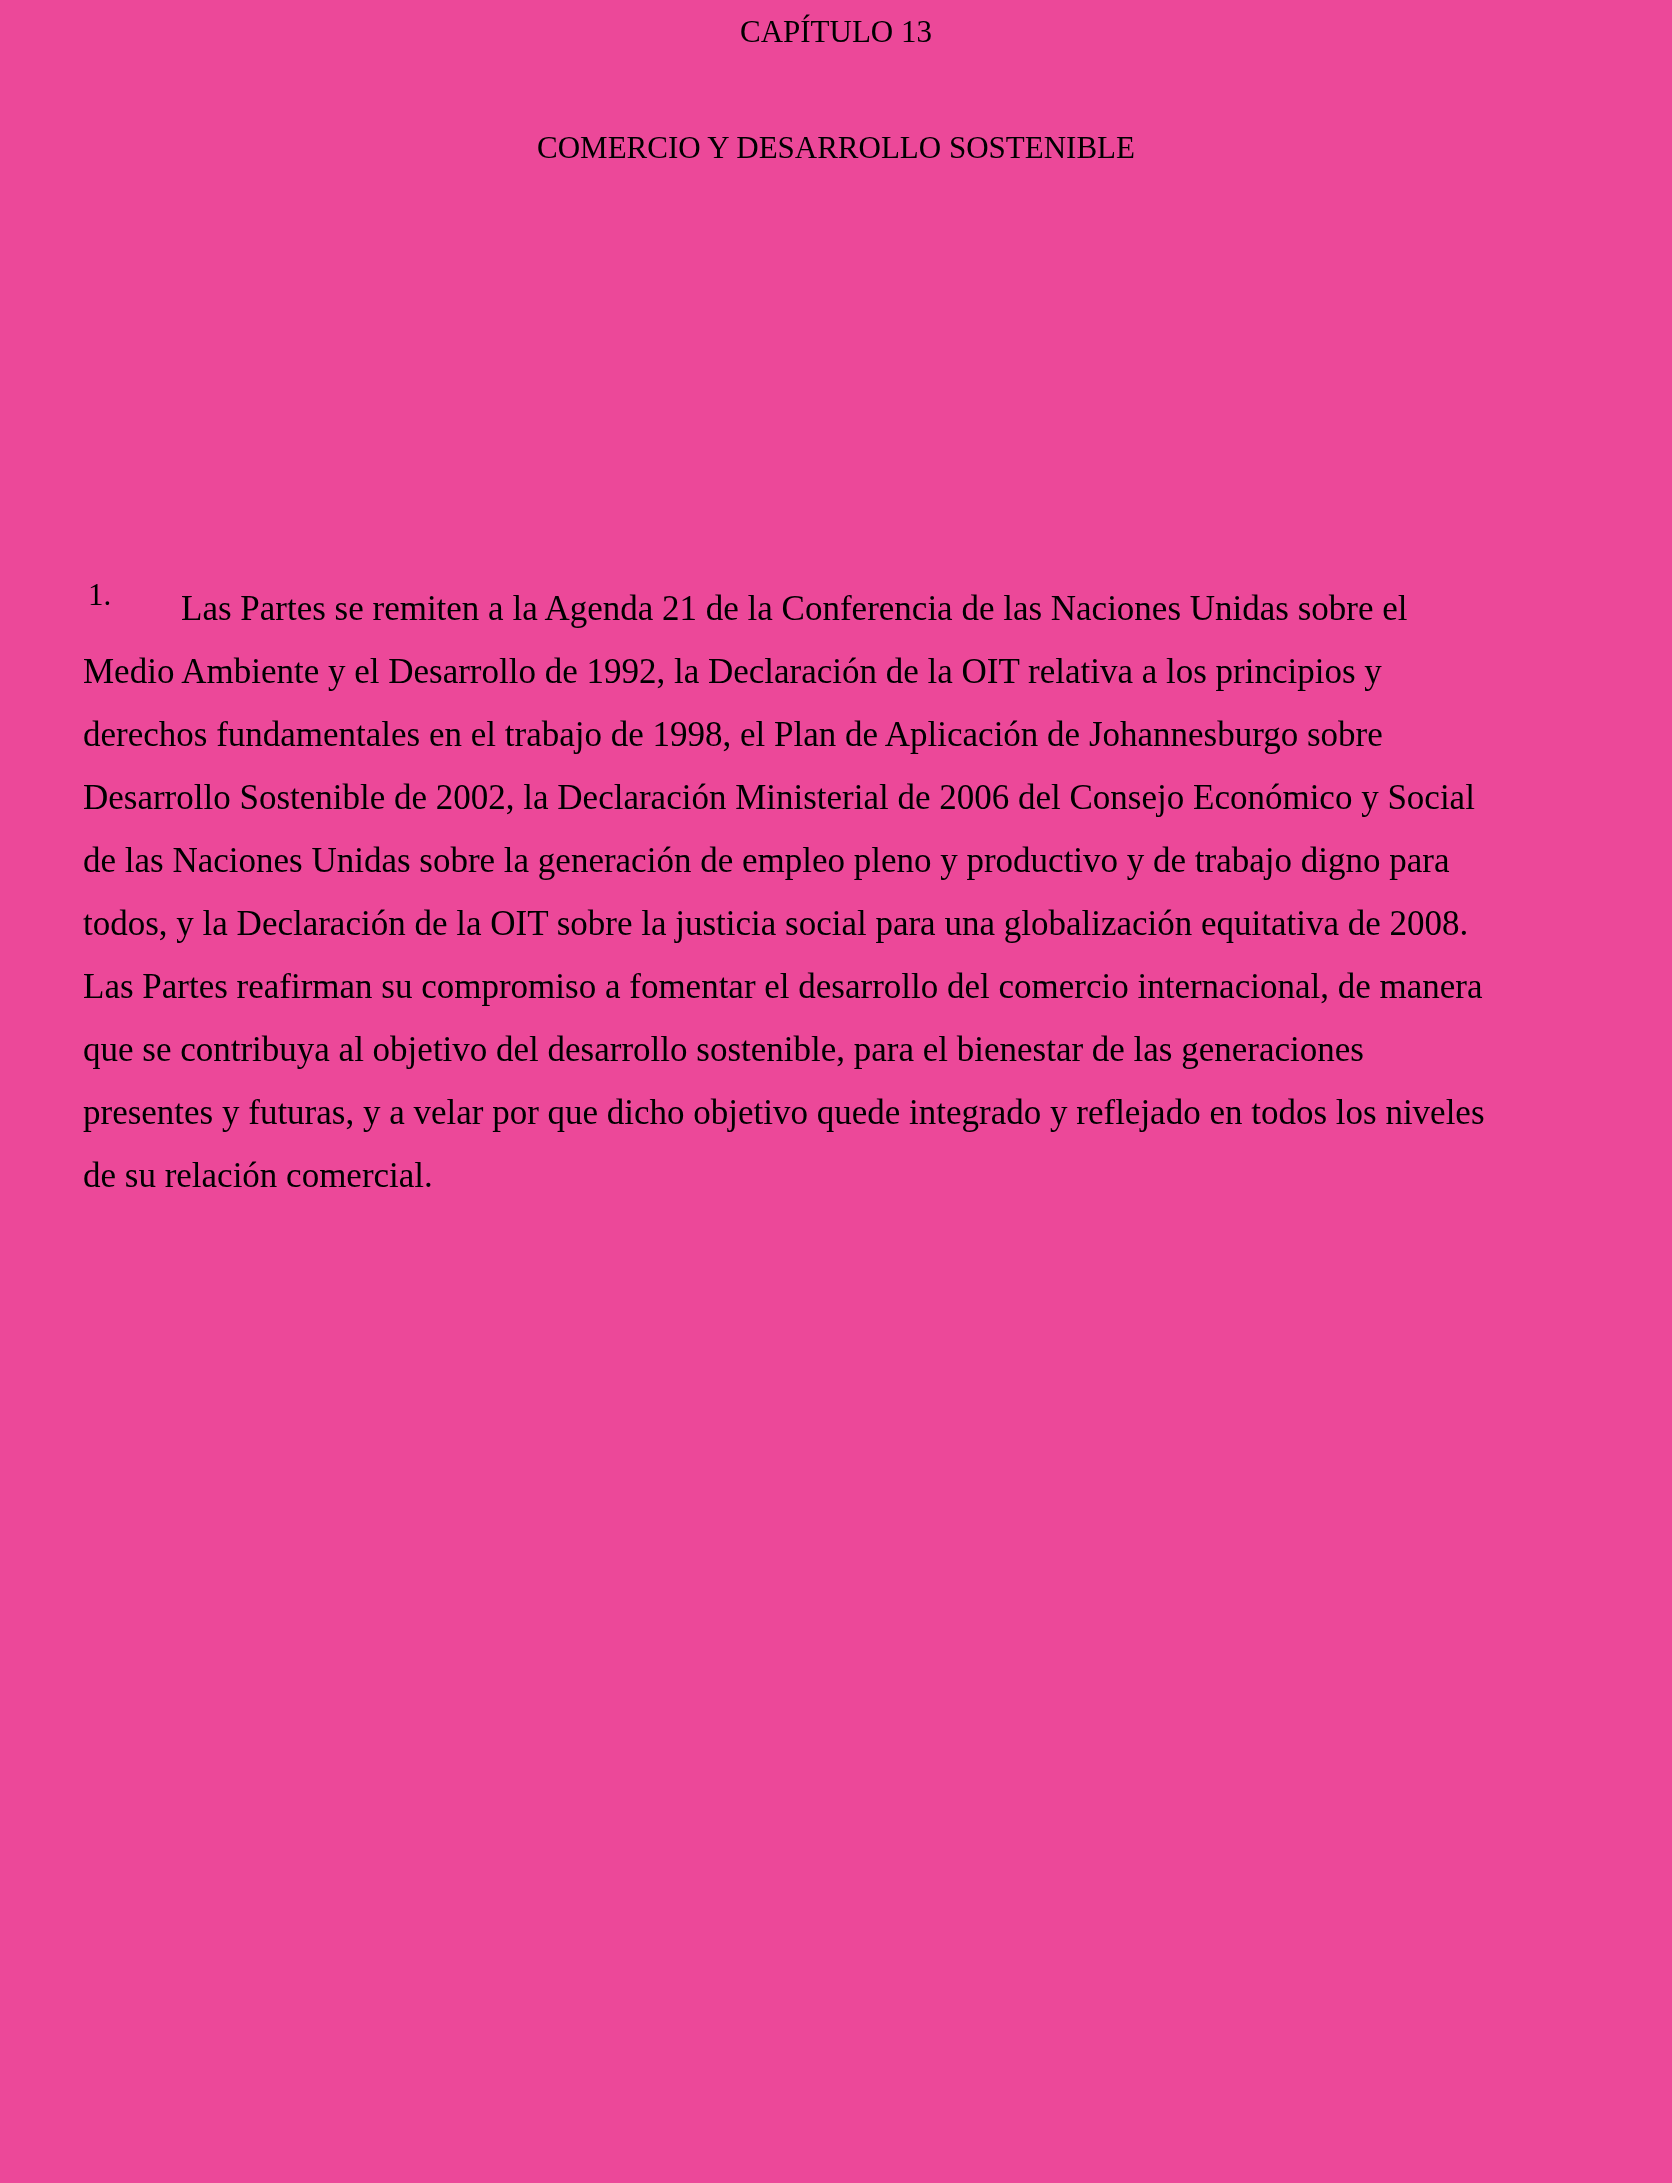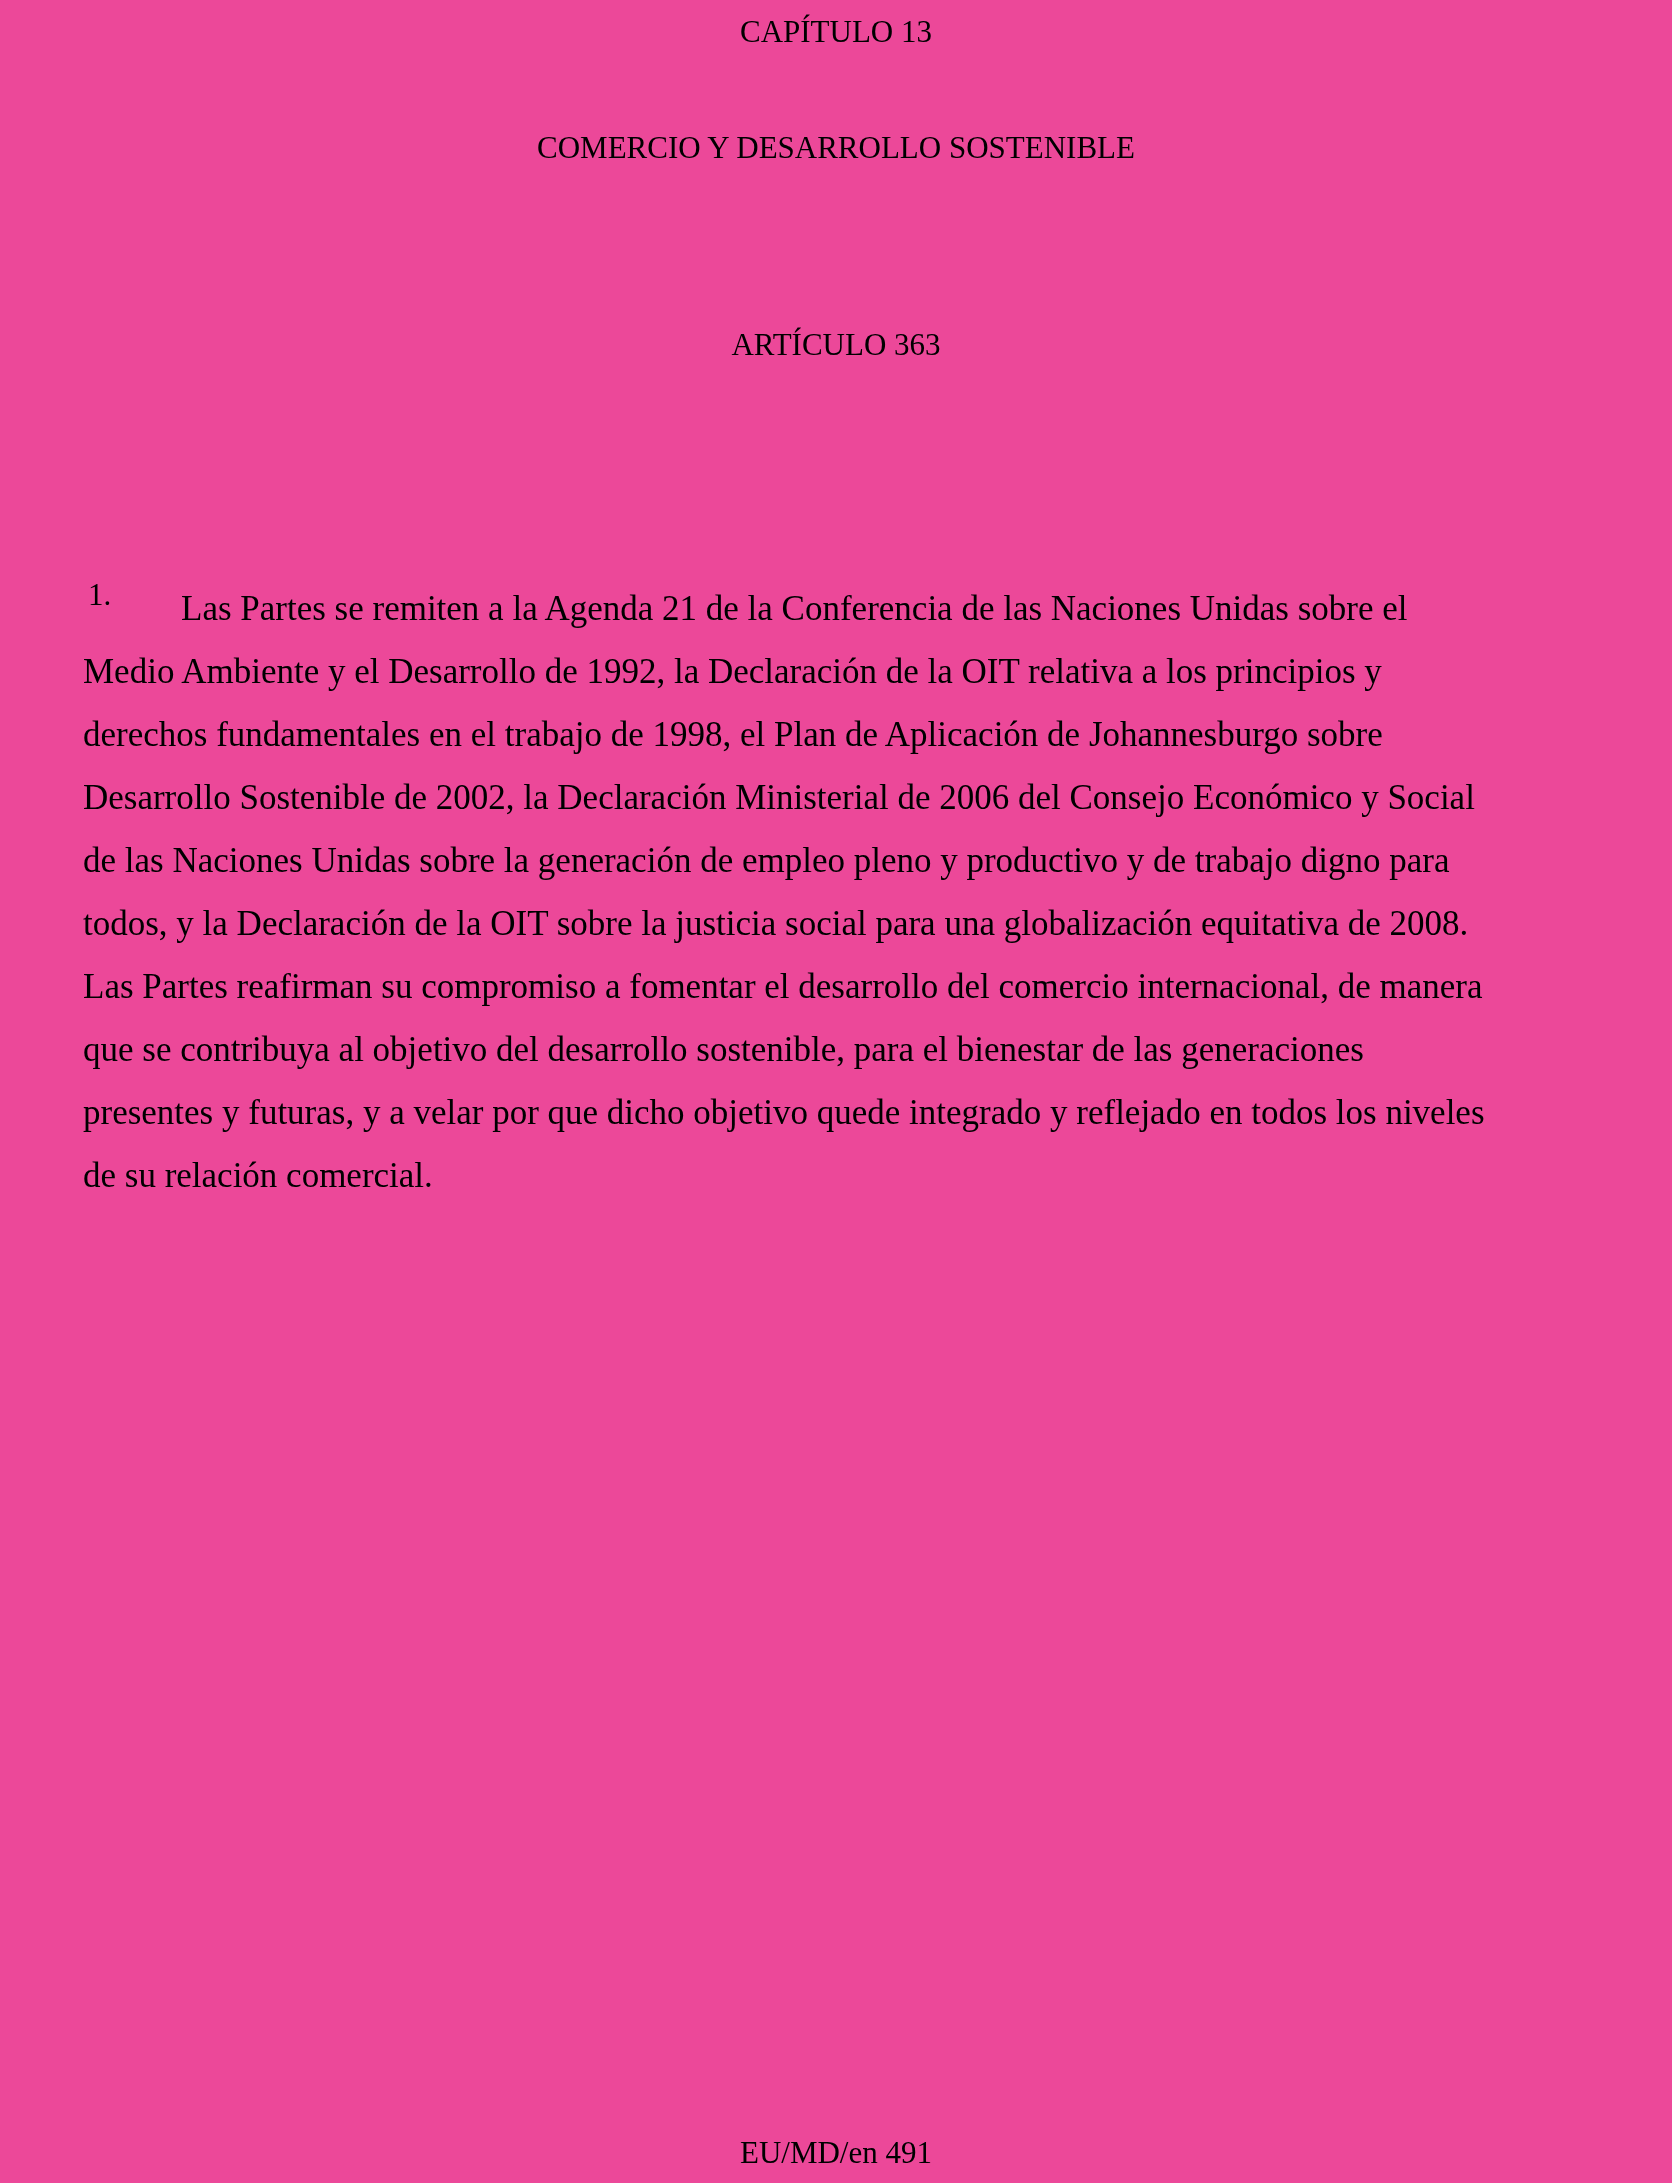--- a/index.html
+++ b/index.html
@@ -59,32 +59,30 @@
 </style>
 </head>
 <body>
 
 <div class="page">
 
   <div class="heading h-chapter-number">CAPÍTULO 13</div>
 
   <div class="heading h-chapter-title">COMERCIO Y DESARROLLO SOSTENIBLE</div>
 
-  <div class="heading h-article-number">ARTÍCULO 363</div>
 
 
   <div class="para-number">1.</div>
 
   <div class="para-lines">Las Partes se remiten a la Agenda 21 de la Conferencia de las Naciones Unidas sobre el
 Medio Ambiente y el Desarrollo de 1992, la Declaración de la OIT relativa a los principios y
 derechos fundamentales en el trabajo de 1998, el Plan de Aplicación de Johannesburgo sobre
 Desarrollo Sostenible de 2002, la Declaración Ministerial de 2006 del Consejo Económico y Social
 de las Naciones Unidas sobre la generación de empleo pleno y productivo y de trabajo digno para
 todos, y la Declaración de la OIT sobre la justicia social para una globalización equitativa de 2008.
 Las Partes reafirman su compromiso a fomentar el desarrollo del comercio internacional, de manera
 que se contribuya al objetivo del desarrollo sostenible, para el bienestar de las generaciones
 presentes y futuras, y a velar por que dicho objetivo quede integrado y reflejado en todos los niveles
 de su relación comercial.</div>
 
-  <div class="footer">EU/MD/en 491</div>
 
 </div>
 
 
 </body></html>

